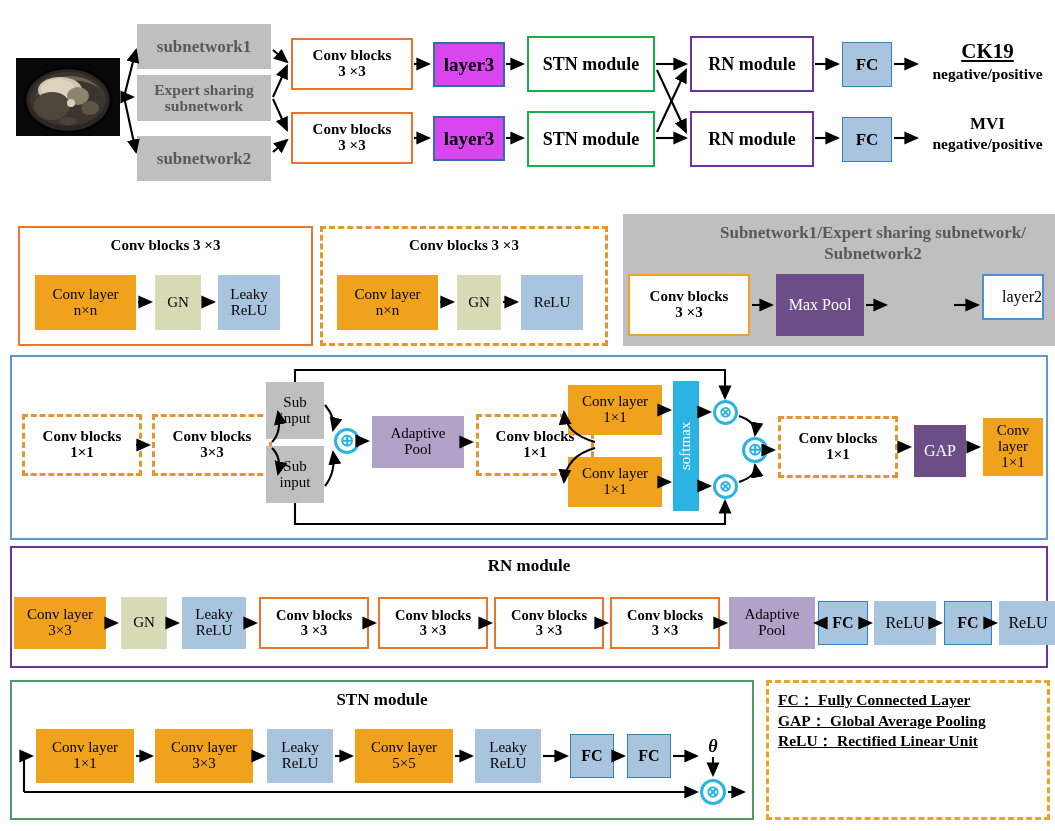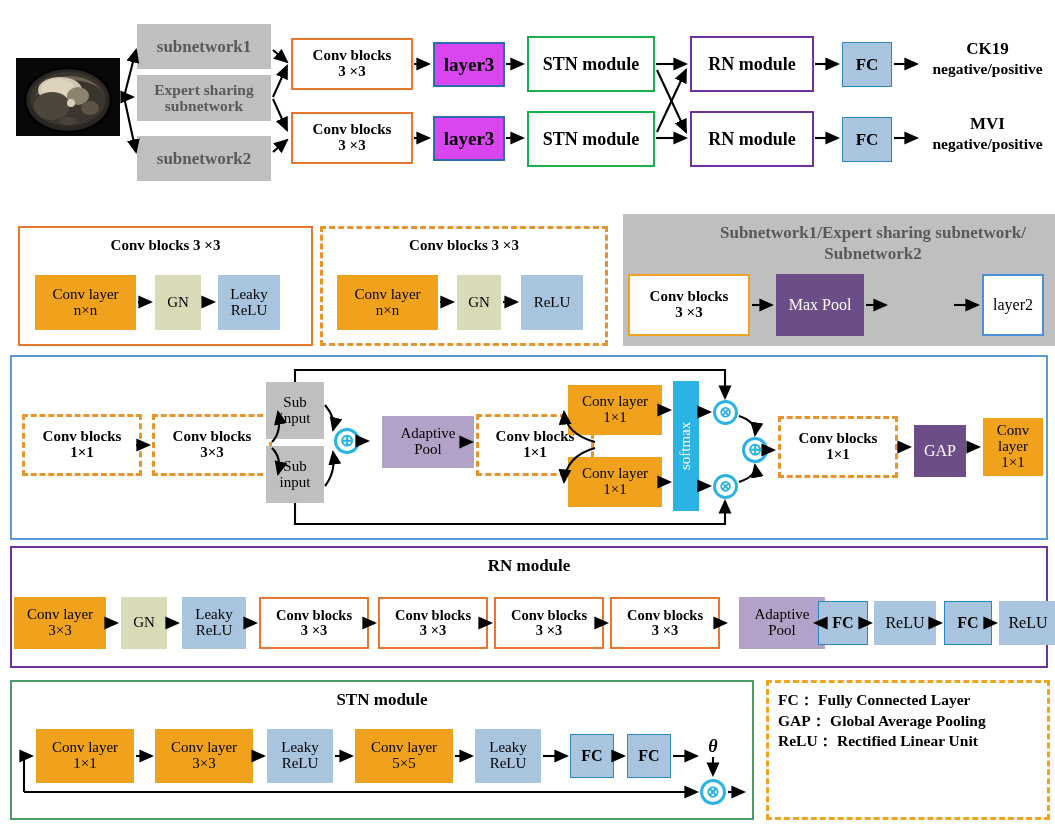--- a/index.html
+++ b/index.html
@@ -11,21 +11,21 @@
   
   .node{display:flex;align-items:center;justify-content:center;text-align:center;line-height:1.05;}
 
   
   .f-orange{background:#F0A21C;}
   .f-gray{background:#BFBFBF;}
   .f-gray-txt{color:#595959;}
   .f-olive{background:#D8DBB6;}
   .f-blue{background:#A8C4DE;}
   .f-purple{background:#6B4E87;color:#fff;}
-  .f-lav{background:#B3A2C8;margin-left:10px;}
+  .f-lav{background:#B3A2C8;}
   .f-cyan{background:#2BB3E3;color:#fff;}
 
   
   .b-orange{border:2.5px solid #E8762C;background:#fff;}
   .b-orange-thin{border:2px solid #EFA320;background:#fff;}
   .b-blue{border:2.5px solid #2E6CB5;background:#d946ef;}
   .b-blue-l{border:2px solid #4A90D9;background:#fff;}
   .b-green{border:2.5px solid #16B14B;background:#fff;}
   .b-purple{border:2.5px solid #7030A0;background:#fff;}
   .b-fc{border:1.6px solid #2E86C1;}
@@ -40,21 +40,21 @@
   .panel-purple{border:2.5px solid #7030A0;background:#fff;}
   .panel-green{border:2.5px solid #4E9A6A;background:#fff;}
   .panel-legend{border:3px dashed #EFA320;background:#fff;}
 
   .ptitle{position:absolute;font-weight:bold;text-align:center;}
 
   svg.ovl{position:absolute;left:0;top:0;width:1055px;height:831px;pointer-events:none;}
 
   .mri{background:#0b0b0b;position:relative;overflow:hidden;}
 
-  .legend-line{font-weight:bold;font-size:15.5px;line-height:1.33;white-space:nowrap;}
+  .legend-line{font-weight:bold;font-size:15.5px;line-height:1.33;white-space:nowrap;text-decoration:underline;}
 
   .circ{border-radius:50%;border:3px solid #2BB3E3;background:#fff;
         display:flex;align-items:center;justify-content:center;color:#2BB3E3;font-weight:bold;}
   .vert{writing-mode:vertical-rl;text-orientation:mixed;transform:rotate(180deg);}
 </style>
 </head>
 <body>
 
 <div id="root">
 
@@ -97,21 +97,21 @@
   <div class="abs node b-green" style="left:527px;top:36px;width:128px;height:56px;font-weight:bold;font-size:18px;">
     <span>STN module</span>
   </div>
   <div class="abs node b-purple" style="left:690px;top:36px;width:124px;height:56px;font-weight:bold;font-size:18px;">
     <span>RN module</span>
   </div>
   <div class="abs node f-blue b-fc" style="left:842px;top:42px;width:50px;height:45px;font-weight:bold;font-size:17px;">
     <span>FC</span>
   </div>
   <div class="abs" style="left:920px;top:38px;width:135px;text-align:center;font-weight:bold;line-height:1.25;">
-    <div style="font-size:17px;">CK19</div>
+    <div style="font-size:21px;text-decoration:underline;">CK19</div>
     <div style="font-size:15.5px;">negative/positive</div>
   </div>
 
   <div class="abs node b-orange" style="left:291px;top:112px;width:122px;height:52px;flex-direction:column;font-weight:bold;font-size:15px;">
     <span>Conv blocks</span>
     <span>3 ×3</span>
   </div>
   <div class="abs node b-blue" style="left:433px;top:116px;width:72px;height:45px;font-weight:bold;font-size:19px;">
     <span>layer3</span>
   </div>
@@ -161,21 +161,21 @@
     <div>Subnetwork1/Expert sharing subnetwork/</div>
     <div>Subnetwork2</div>
   </div>
   <div class="abs node b-orange-thin" style="left:628px;top:274px;width:122px;height:62px;flex-direction:column;font-weight:bold;font-size:15px;">
     <span>Conv blocks</span>
     <span>3 ×3</span>
   </div>
   <div class="abs node f-purple" style="left:776px;top:274px;width:88px;height:62px;font-size:16px;">
     <span>Max Pool</span>
   </div>
-  <div class="abs node b-blue-l" style="left:982px;top:274px;width:62px;height:62px;font-size:16px;">
+  <div class="abs node b-blue-l" style="left:982px;top:274px;width:62px;height:46px;font-size:16px;justify-content:flex-end;">
     <span>layer2</span>
   </div>
 
   <div class="panel panel-sky" style="left:10px;top:355px;width:1038px;height:185px;"></div>
 
   <div class="abs node dash-orange" style="left:22px;top:414px;width:120px;height:62px;flex-direction:column;font-weight:bold;font-size:15px;color:#000;">
     <span>Conv blocks</span>
     <span>1×1</span>
   </div>
   <div class="abs node dash-orange" style="left:152px;top:414px;width:120px;height:62px;flex-direction:column;font-weight:bold;font-size:15px;color:#000;">

